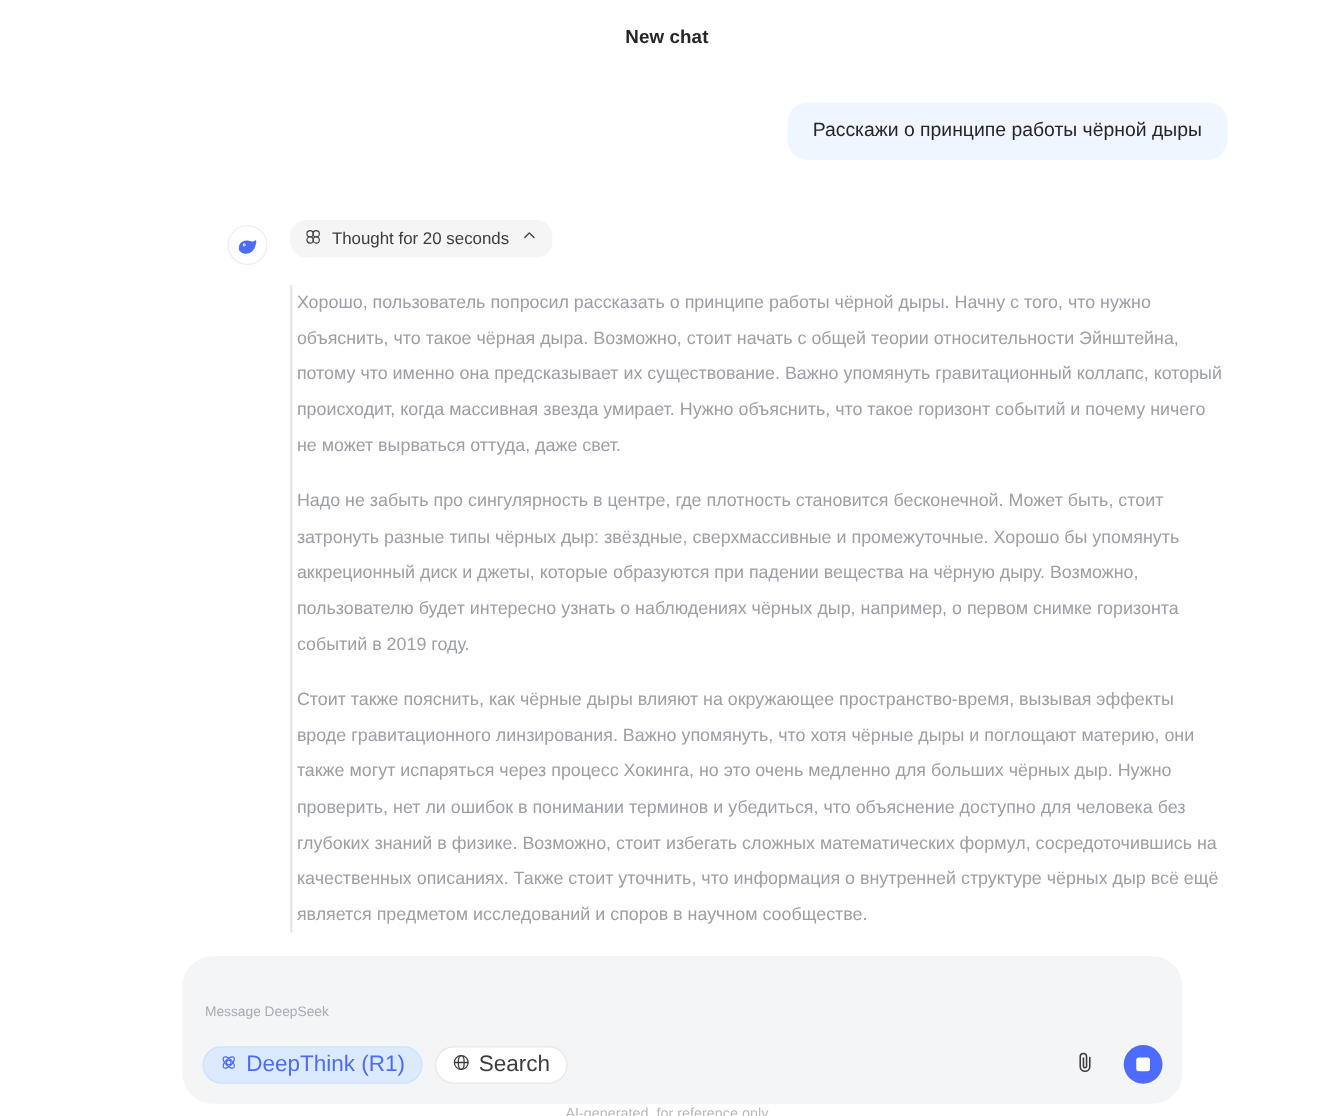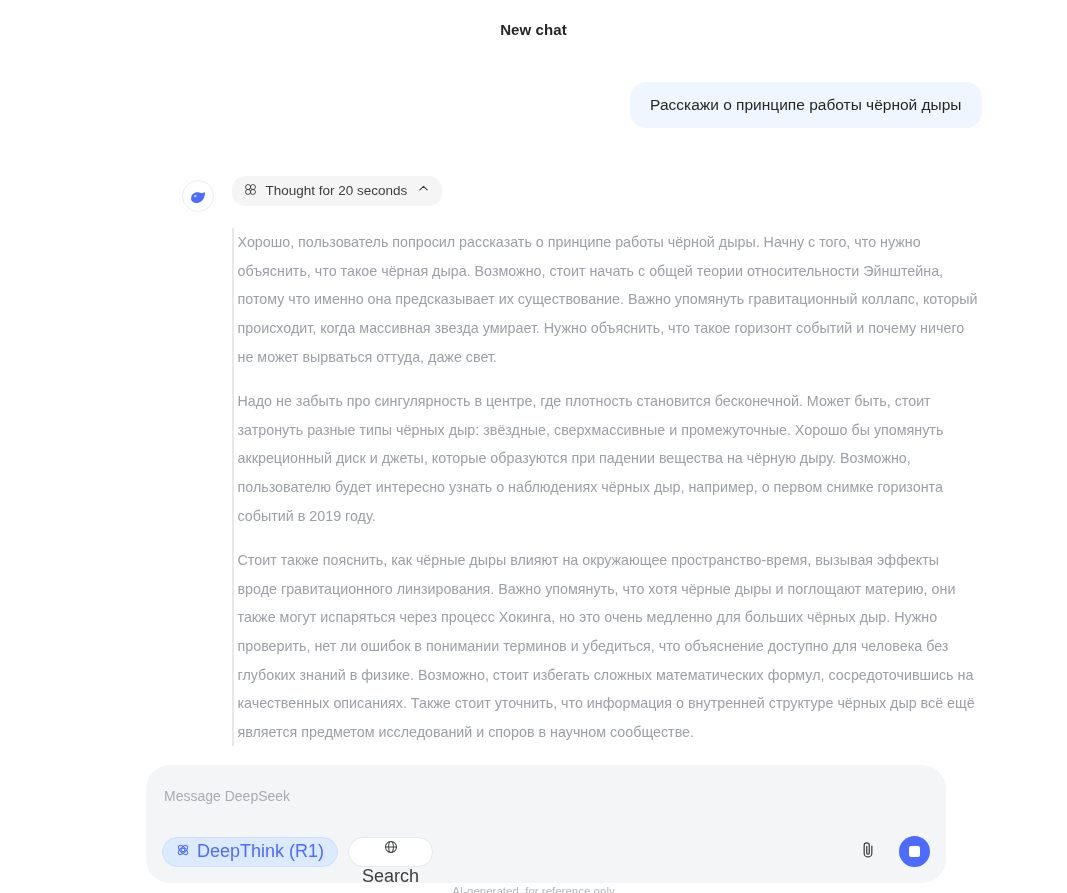--- a/index.html
+++ b/index.html
@@ -163,25 +163,26 @@
     background: #f4f5f7;
     border-radius: 24px;
     box-sizing: border-box;
     padding: 18px 16px 0 16px;
   }
   .composer-input {
     border: none;
     outline: none;
     background: transparent;
     width: 100%;
-    font-size: 14px;
+    font-size: 11px;
     color: #737373;
     font-family: inherit;
     padding: 0 2px;
     height: 26px;
+    margin-top: 14px;
   }
   .composer-input::placeholder {
     color: #a8abb2;
   }
   .composer-tools {
     position: absolute;
     left: 16px;
     right: 16px;
     bottom: 16px;
     display: flex;
@@ -203,21 +204,20 @@
   }
   .chip.active {
     background: #dbeafe;
     color: #4d6bfe;
     border-color: #cfe0fd;
   }
   .chip.plain {
     background: #ffffff;
     color: #3d3d3d;
     border-color: #e6e8eb;
-    flex-direction: column;
   }
   .composer-right {
     margin-left: auto;
     display: flex;
     align-items: center;
     gap: 18px;
   }
   .attach-btn {
     width: 26px;
     height: 26px;

